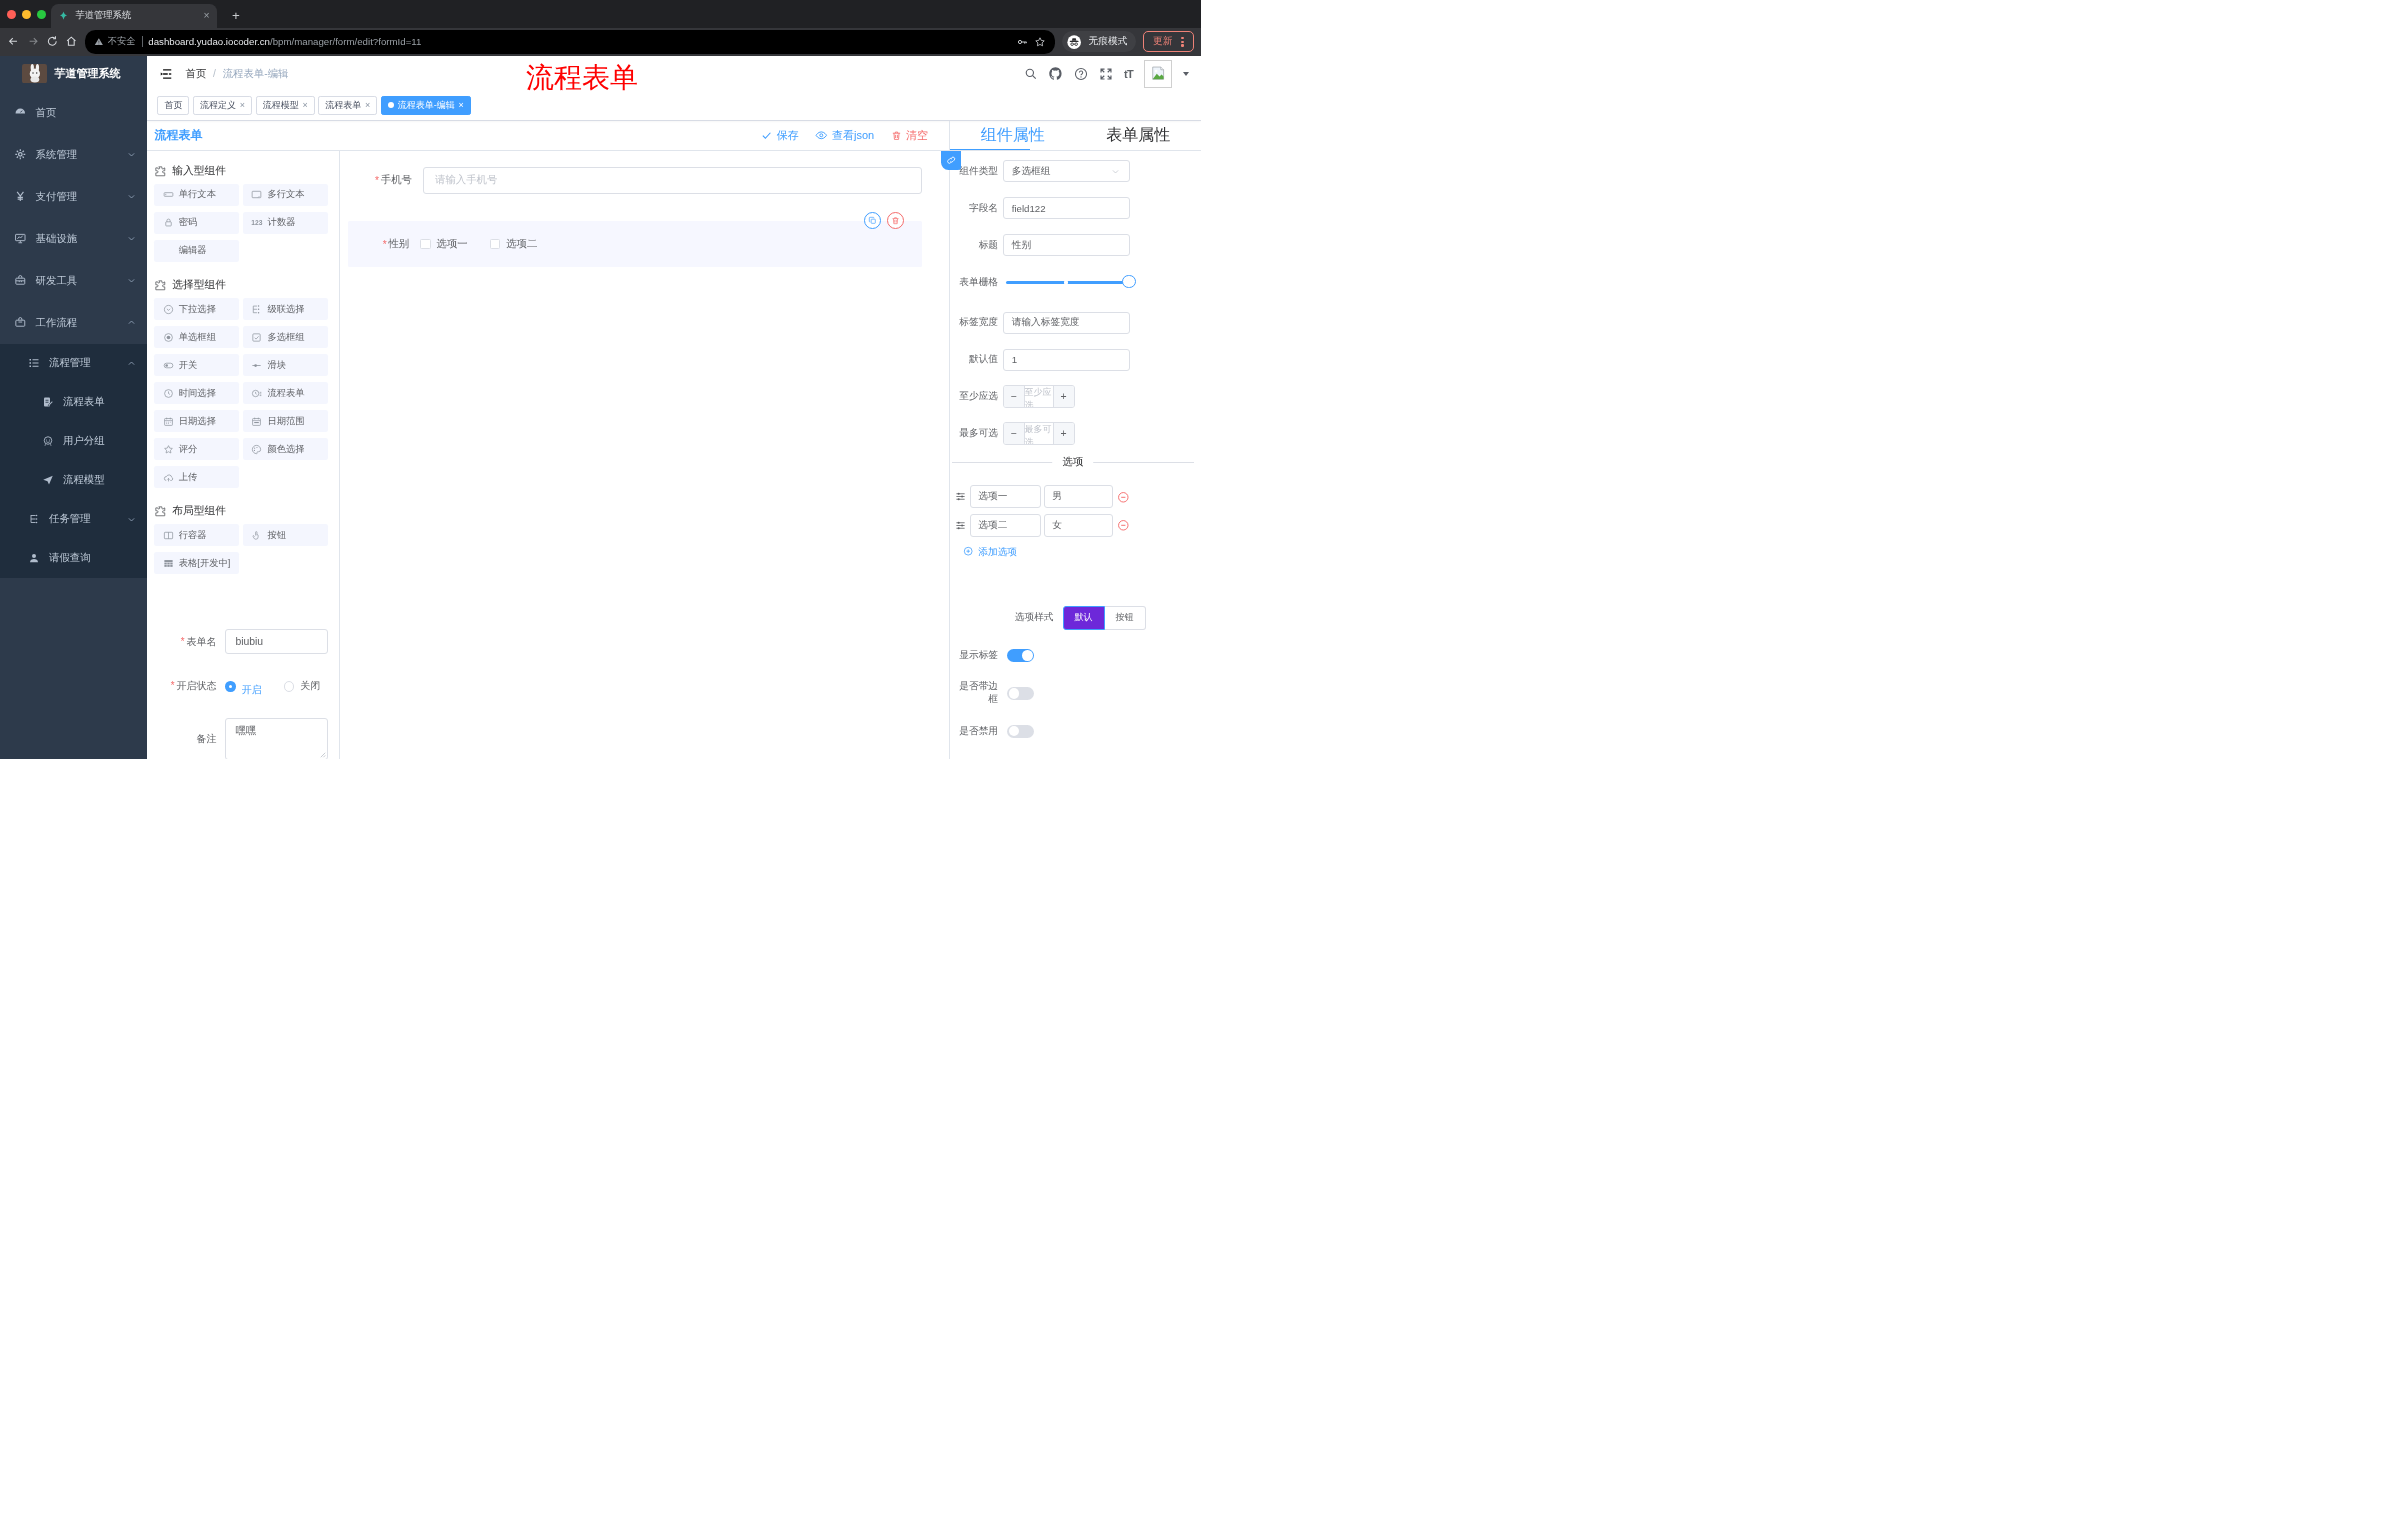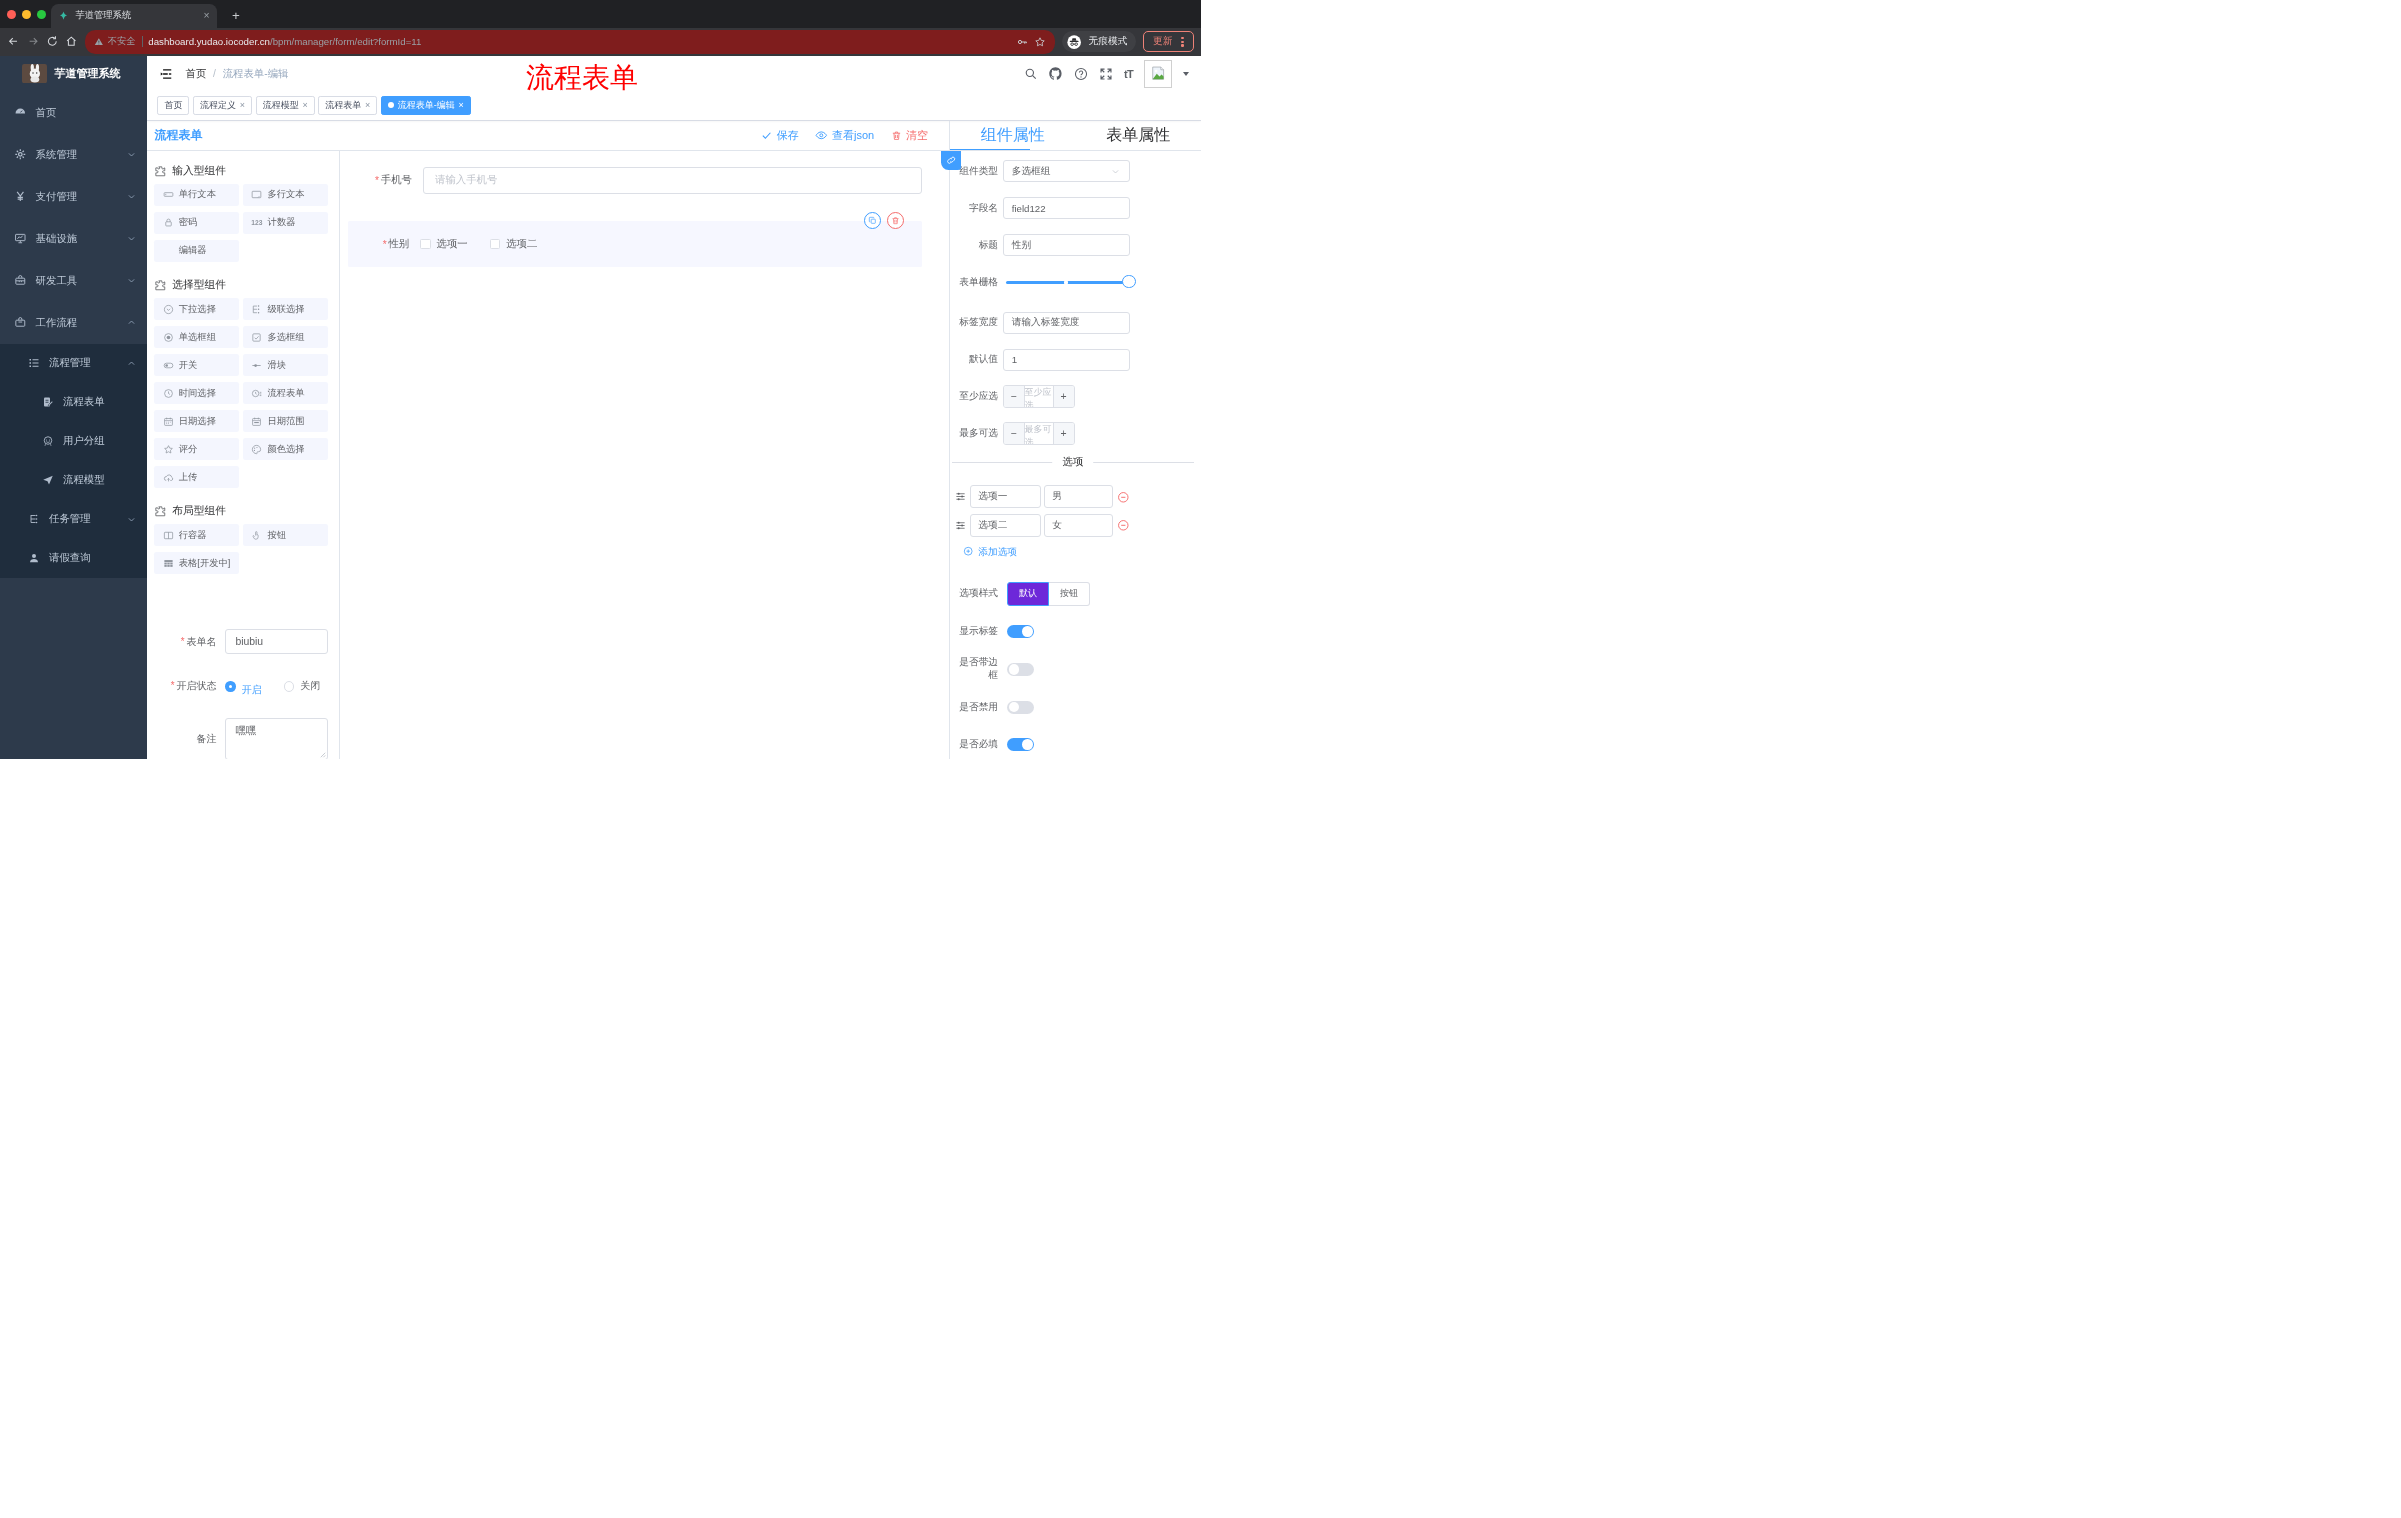--- a/index.html
+++ b/index.html
@@ -13,21 +13,21 @@
   .light { width:9px; height:9px; border-radius:50%; }
   .tab { position:absolute; left:51px; top:3.7px; width:166px; height:24.5px; background:#35363a;
          border-radius:7.4px 7.4px 0 0; display:flex; align-items:center; padding:0 7.4px; gap:6px; }
   .tab-title { flex:1; color:#dfe1e5; font-size:9.3px; white-space:nowrap; overflow:hidden; }
   .tab-close { color:#9aa0a6; font-size:10.4px; line-height:1; }
   .newtab { position:absolute; left:227px; top:6.7px; color:#c7cacd; font-size:13.4px; width:18px; height:18px;
             display:grid; place-items:center; }
   .toolbar { height:27.5px; background:#35363a; display:flex; align-items:center; padding:0 7.4px; gap:6.7px; }
   .navic { color:#d3d6da; }
   .navic.dim { color:#84878b; }
-  .addr { flex:1; height:21px; background:#7f1d1d; border-radius:10.4px; display:flex; align-items:center;
+  .addr { flex:1; height:21px; background:#000000; border-radius:10.4px; display:flex; align-items:center;
           padding:12px 9px; gap:6px; min-width:0; }
   .addr .warn { color:#9aa0a6; display:flex; align-items:center; gap:4.5px; font-size:9.3px; flex:none; }
   .addr .vsep { width:0.7px; height:11px; background:#5f6368; flex:none; }
   .url { flex:1; font-size:9.7px; white-space:nowrap; overflow:hidden; color:#9aa0a6; }
   .url .domain { color:#e8eaed; }
   .chip { height:21px; border-radius:10.4px; background:#3f4044; display:flex; align-items:center; gap:6px;
           padding:0 9px 0 4.5px; flex:none; }
   .chip span { color:#e8eaed; font-size:9.7px; }
   .update { height:21px; border-radius:5px; border:1.1px solid #ee8277; color:#ee8277; display:flex;
             align-items:center; gap:9px; padding:0 9px; font-size:9.7px; flex:none; }
@@ -158,21 +158,21 @@
                    padding:0 10.4px; font-size:10.4px; color:#303133; white-space:nowrap; }
   .orow { display:flex; align-items:center; margin:0 0 5.2px 5.2px; height:23px; }
   .odrag { color:#606266; flex:none; }
   .oinput { height:23px; border:0.7px solid #dcdfe6; border-radius:3px; padding:0 7.4px; display:flex;
             align-items:center; font-size:9.7px; color:#606266; background:#fff; }
   .oinput.a { width:71px; margin-left:3.7px; }
   .oinput.b { width:69px; margin-left:3px; }
   .ominus { margin-left:4.5px; color:#f56c6c; }
   .addopt { display:flex; gap:4.5px; color:#409eff; font-size:9.7px; margin:9px 0 0 13.4px;
             height:12px; cursor:pointer; }
-  .style-row { margin-top:24px; height:24.5px; display:flex; align-items:center; }
+  .style-row { margin-top:48px; height:24.5px; display:flex; align-items:center;justify-content:center; }
   .seg { display:flex; margin-left:4.5px; }
   .segbtn { height:24px; padding:0 11px; display:grid; place-items:center; font-size:9px; }
   .segbtn.on { background:#6d28d9; border:0.7px solid #409eff; color:#fff; border-radius:3px 0 0 3px; }
   .segbtn.off { background:#fff; border:0.7px solid #dcdfe6; border-left:0; color:#606266; border-radius:0 3px 3px 0; }
   .swrow { height:13.4px; display:flex; align-items:center; }
   .swrow.m1 { margin-top:18.6px; } .swrow.m2 { margin-top:24.5px; } .swrow.m3 { margin-top:24.5px; } .swrow.m4 { margin-top:24px; }
   .sw { width:27px; height:13.4px; border-radius:6.7px; position:relative; margin-left:4.5px; cursor:pointer; }
   .sw.on { background:#409eff; } .sw.off { background:#dcdfe6; }
   .sw .knob { position:absolute; top:1.5px; width:10.4px; height:10.4px; border-radius:50%; background:#fff; }
   .sw.on .knob { right:1.5px; } .sw.off .knob { left:1.5px; }

